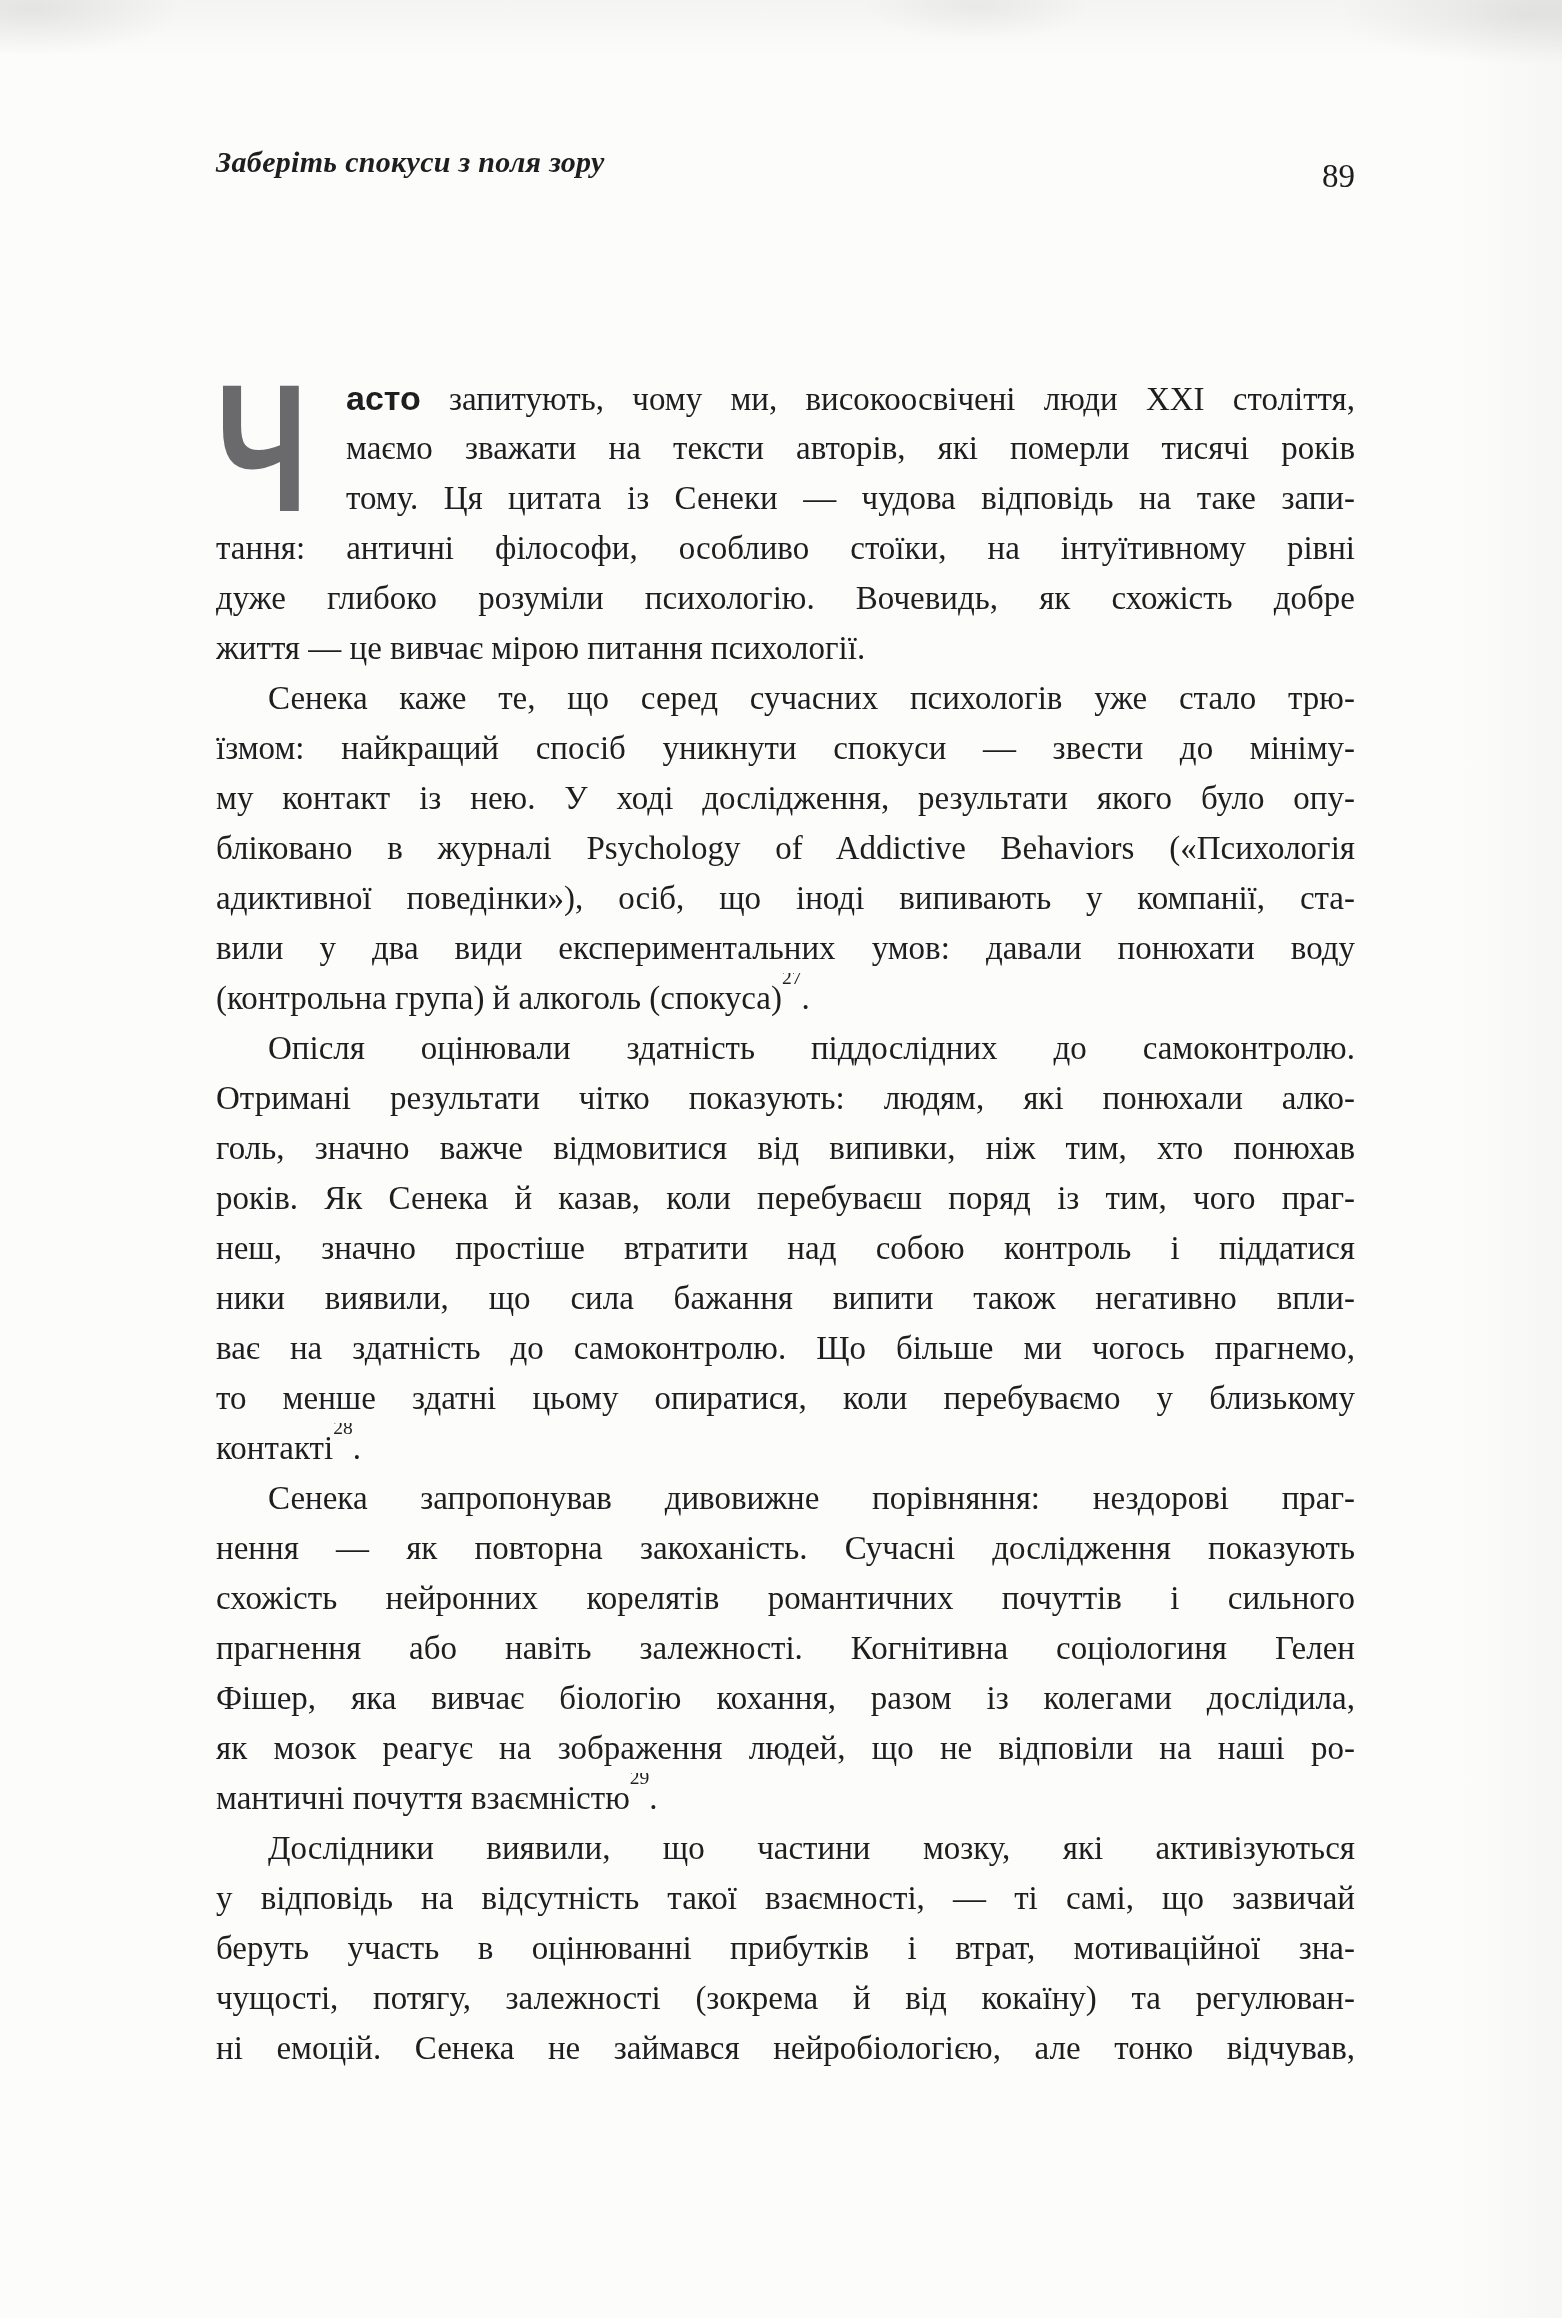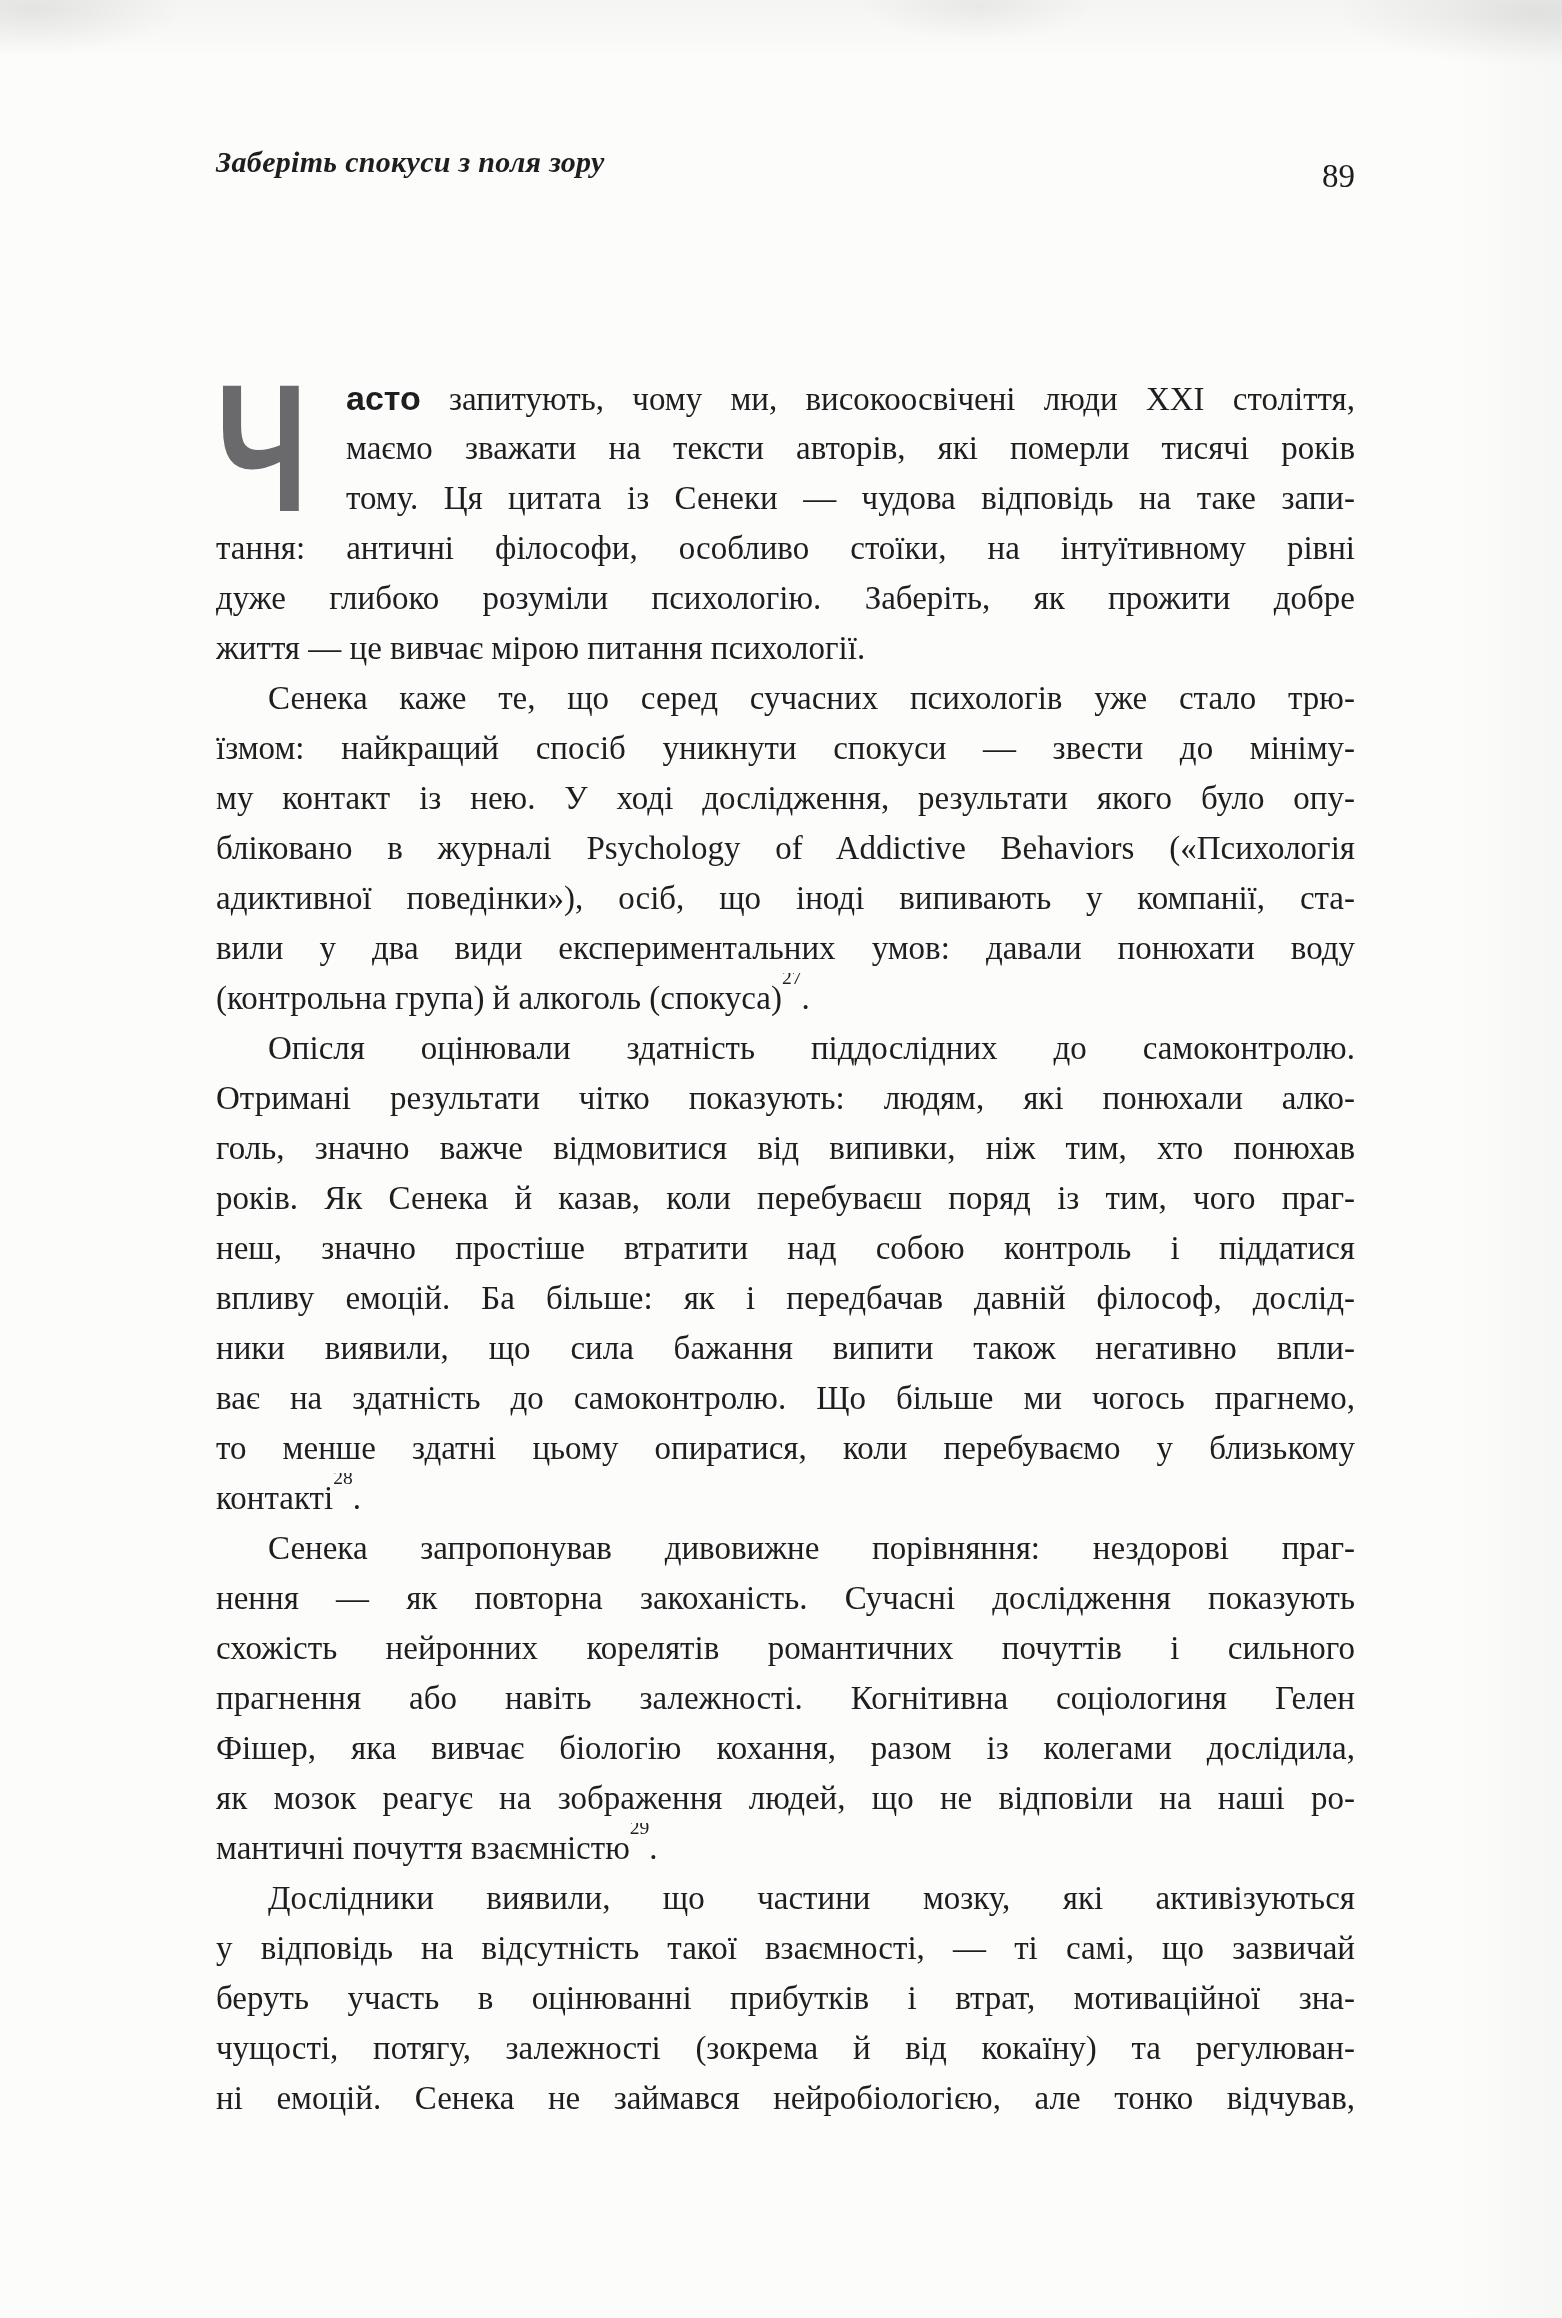--- a/index.html
+++ b/index.html
@@ -110,39 +110,38 @@
 
   <main class="body-text">
       <div class="para">
         <div class="dropcap">
           <span>Ч</span>
         </div>
         <div class="line"><span class="lead-bold">асто</span> запитують, чому ми, високоосвічені люди XXI століття,</div>
         <div class="line">маємо зважати на тексти авторів, які померли тисячі років</div>
         <div class="line">тому. Ця цитата із Сенеки — чудова відповідь на таке запи-</div>
         <div class="line">тання: античні філософи, особливо стоїки, на інтуїтивному рівні</div>
-        <div class="line">дуже глибоко розуміли психологію. Заберіть, як прожити добре</div>
+        <div class="line">дуже глибоко розуміли психологію. Вочевидь, як схожість добре</div>
         <div class="line end">життя — це вивчає мірою питання психології.</div>
       </div>
       <div class="para">
         <div class="line indent">Сенека каже те, що серед сучасних психологів уже стало трю-</div>
         <div class="line">їзмом: найкращий спосіб уникнути спокуси — звести до мініму-</div>
         <div class="line">му контакт із нею. У ході дослідження, результати якого було опу-</div>
         <div class="line">бліковано в журналі Psychology of Addictive Behaviors («Психологія</div>
         <div class="line">адиктивної поведінки»), осіб, що іноді випивають у компанії, ста-</div>
         <div class="line">вили у два види експериментальних умов: давали понюхати воду</div>
         <div class="line end">(контрольна група) й алкоголь (спокуса)<sup class="fn">27</sup>.</div>
       </div>
       <div class="para">
         <div class="line indent">Опісля оцінювали здатність піддослідних до самоконтролю.</div>
         <div class="line">Отримані результати чітко показують: людям, які понюхали алко-</div>
         <div class="line">голь, значно важче відмовитися від випивки, ніж тим, хто понюхав</div>
         <div class="line">років. Як Сенека й казав, коли перебуваєш поряд із тим, чого праг-</div>
         <div class="line">неш, значно простіше втратити над собою контроль і піддатися</div>
-        <div class="line">впливу емоцій. Ба більше: як і передбачав давній філософ, дослід-</div>
         <div class="line">ники виявили, що сила бажання випити також негативно впли-</div>
         <div class="line">ває на здатність до самоконтролю. Що більше ми чогось прагнемо,</div>
         <div class="line">то менше здатні цьому опиратися, коли перебуваємо у близькому</div>
         <div class="line end">контакті<sup class="fn">28</sup>.</div>
       </div>
       <div class="para">
         <div class="line indent">Сенека запропонував дивовижне порівняння: нездорові праг-</div>
         <div class="line">нення — як повторна закоханість. Сучасні дослідження показують</div>
         <div class="line">схожість нейронних корелятів романтичних почуттів і сильного</div>
         <div class="line">прагнення або навіть залежності. Когнітивна соціологиня Гелен</div>

